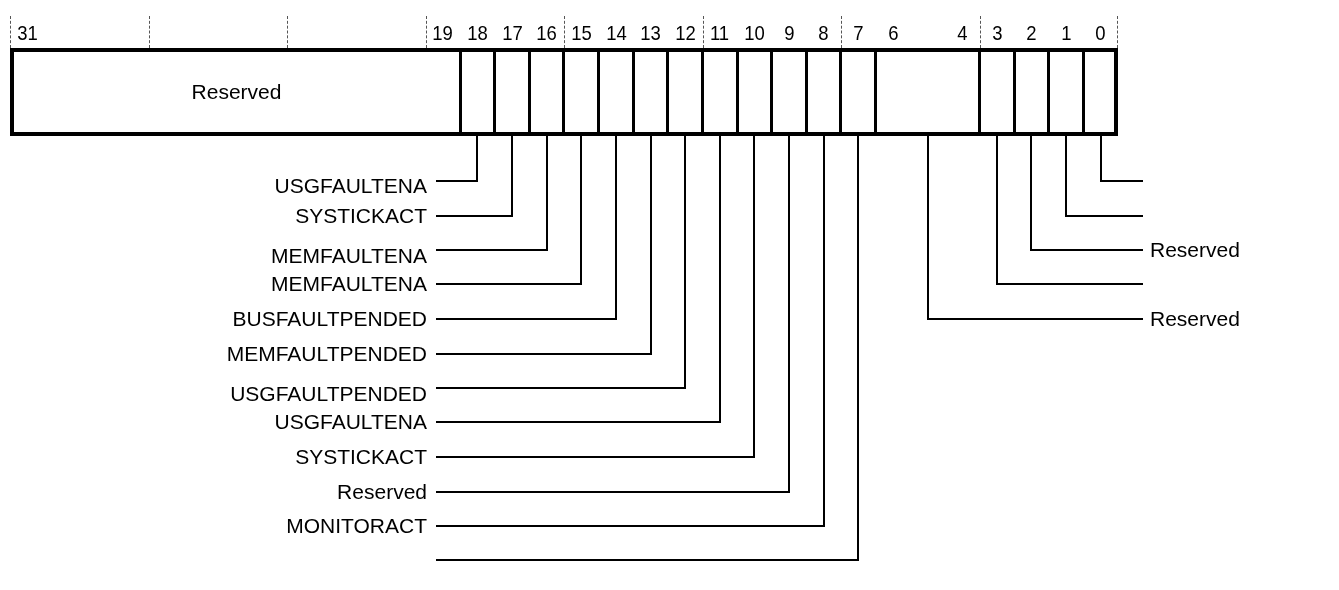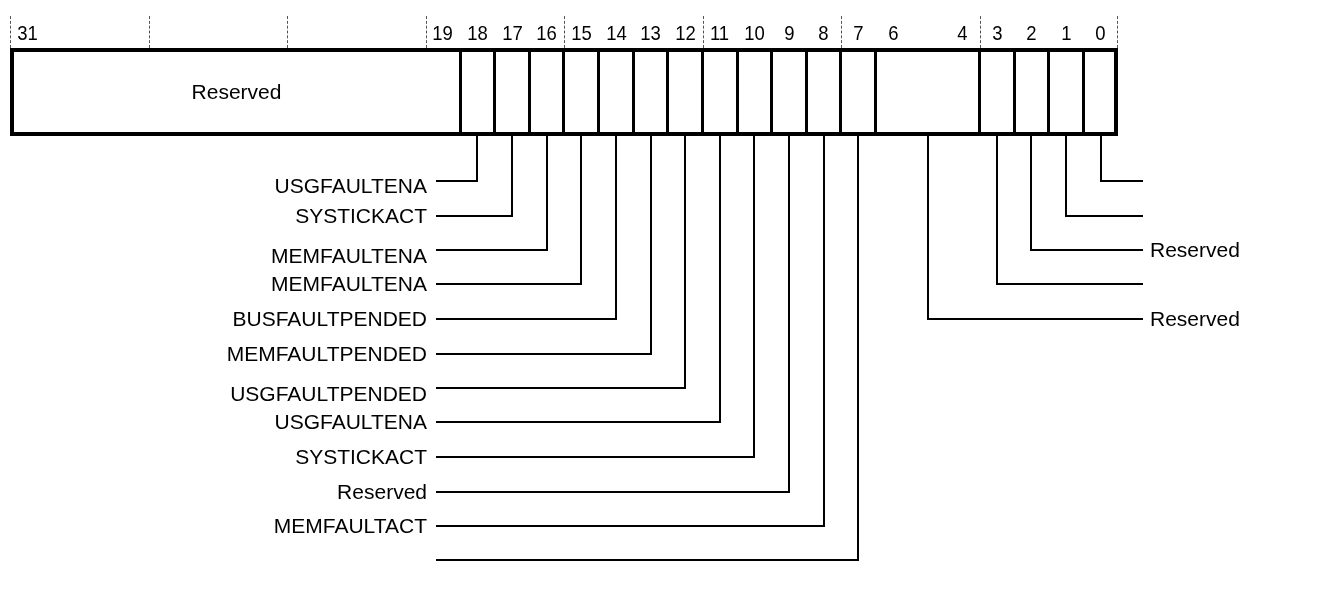--- a/index.html
+++ b/index.html
@@ -178,18 +178,18 @@
   <div class="flabel left" style="top:172px"><span>USGFAULTENA</span></div>
   <div class="flabel left" style="top:202px"><span>SYSTICKACT</span></div>
   <div class="flabel left" style="top:242px"><span>MEMFAULTENA</span></div>
   <div class="flabel left" style="top:270px"><span>MEMFAULTENA</span></div>
   <div class="flabel left" style="top:305px"><span>BUSFAULTPENDED</span></div>
   <div class="flabel left" style="top:340px"><span>MEMFAULTPENDED</span></div>
   <div class="flabel left" style="top:380px"><span>USGFAULTPENDED</span></div>
   <div class="flabel left" style="top:408px"><span>USGFAULTENA</span></div>
   <div class="flabel left" style="top:443px"><span>SYSTICKACT</span></div>
   <div class="flabel left" style="top:478px"><span>Reserved</span></div>
-  <div class="flabel left" style="top:512px"><span>MEMFAULTACT</span></div>
+  <div class="flabel left" style="top:512px"><span>MONITORACT</span></div>
 
   <div class="flabel right" style="top:236px"><span>Reserved</span></div>
   <div class="flabel right" style="top:305px"><span>Reserved</span></div>
 
 </div>
 
 </body></html>

